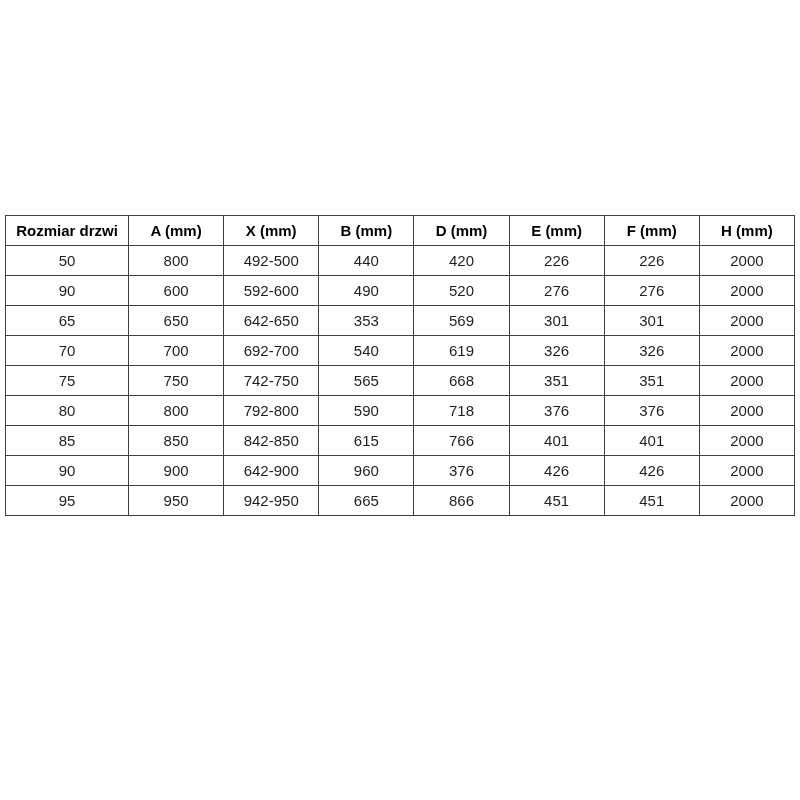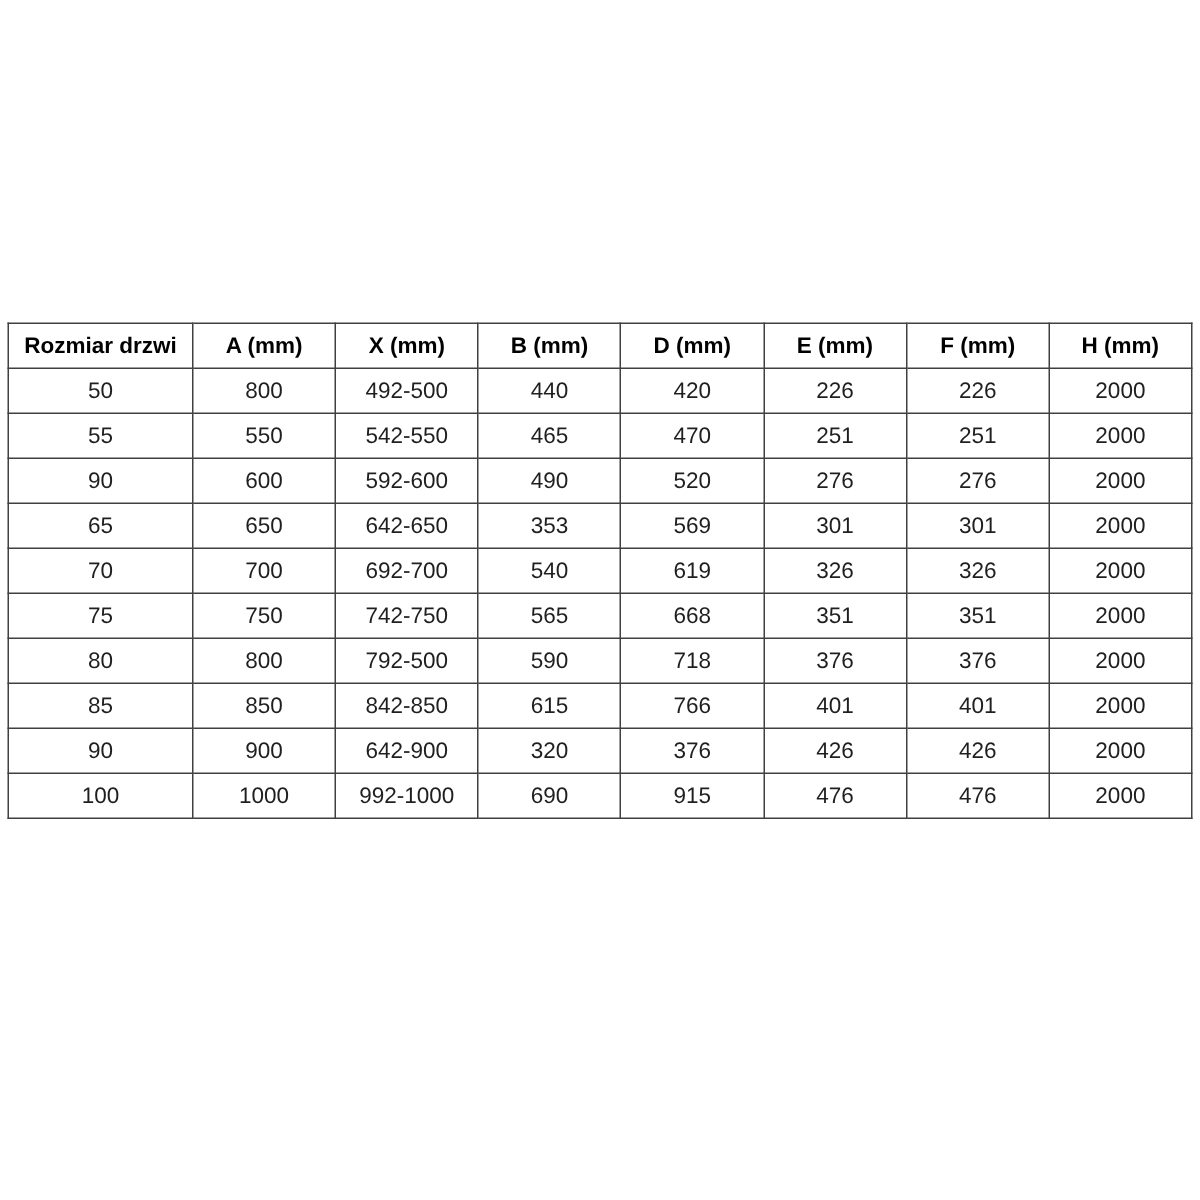--- a/index.html
+++ b/index.html
@@ -67,30 +67,20 @@
           <td>50</td>
           <td>800</td>
           <td>492-500</td>
           <td>440</td>
           <td>420</td>
           <td>226</td>
           <td>226</td>
           <td>2000</td>
         </tr>
         <tr>
-          <td>55</td>
-          <td>550</td>
-          <td>542-550</td>
-          <td>465</td>
-          <td>470</td>
-          <td>251</td>
-          <td>251</td>
-          <td>2000</td>
-        </tr>
-        <tr>
           <td>90</td>
           <td>600</td>
           <td>592-600</td>
           <td>490</td>
           <td>520</td>
           <td>276</td>
           <td>276</td>
           <td>2000</td>
         </tr>
         <tr>
@@ -119,52 +109,52 @@
           <td>742-750</td>
           <td>565</td>
           <td>668</td>
           <td>351</td>
           <td>351</td>
           <td>2000</td>
         </tr>
         <tr>
           <td>80</td>
           <td>800</td>
-          <td>792-500</td>
+          <td>792-800</td>
           <td>590</td>
           <td>718</td>
           <td>376</td>
           <td>376</td>
           <td>2000</td>
         </tr>
         <tr>
           <td>85</td>
           <td>850</td>
           <td>842-850</td>
           <td>615</td>
           <td>766</td>
           <td>401</td>
           <td>401</td>
           <td>2000</td>
         </tr>
         <tr>
           <td>90</td>
           <td>900</td>
           <td>642-900</td>
-          <td>320</td>
+          <td>960</td>
           <td>376</td>
           <td>426</td>
           <td>426</td>
           <td>2000</td>
         </tr>
         <tr>
-          <td>100</td>
-          <td>1000</td>
-          <td>992-1000</td>
-          <td>690</td>
-          <td>915</td>
-          <td>476</td>
-          <td>476</td>
+          <td>95</td>
+          <td>950</td>
+          <td>942-950</td>
+          <td>665</td>
+          <td>866</td>
+          <td>451</td>
+          <td>451</td>
           <td>2000</td>
         </tr>
       </tbody>
   </table>
 </div>
 
 </body></html>

